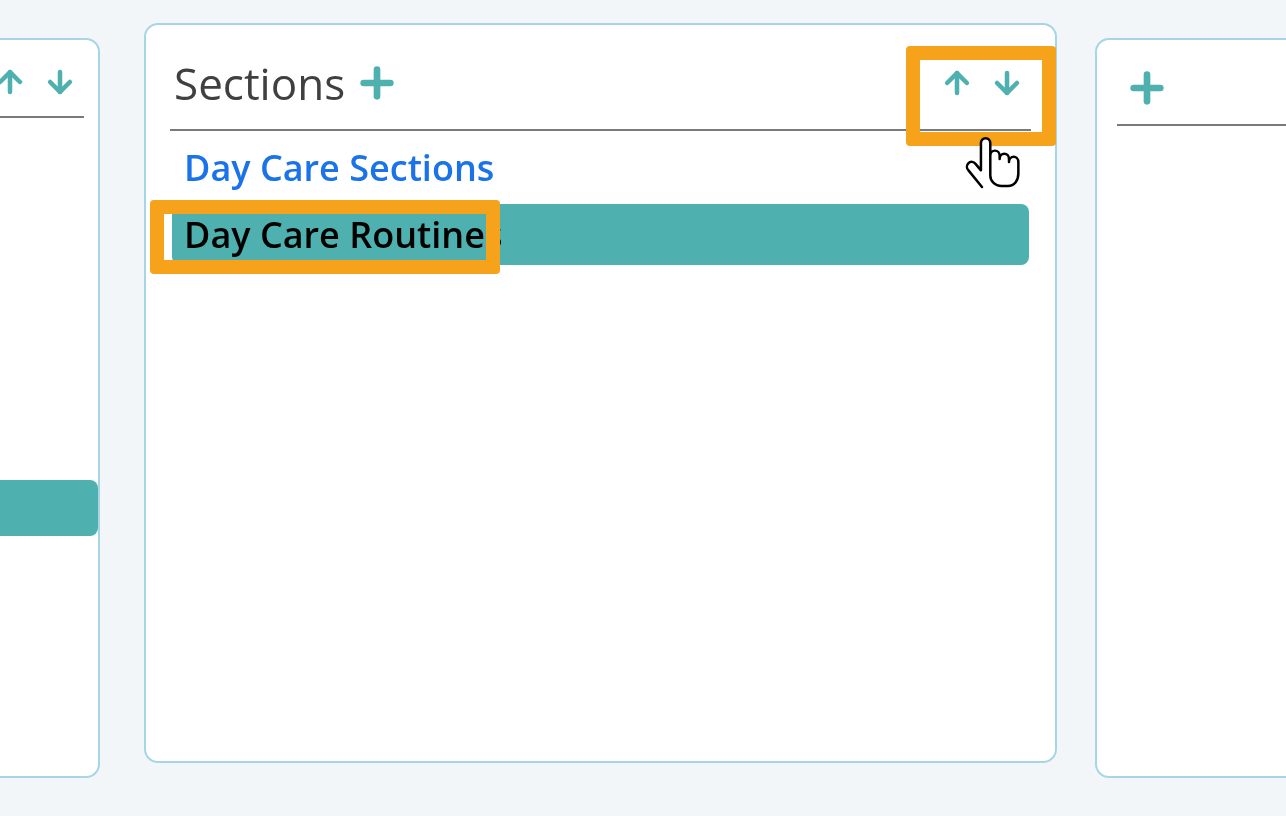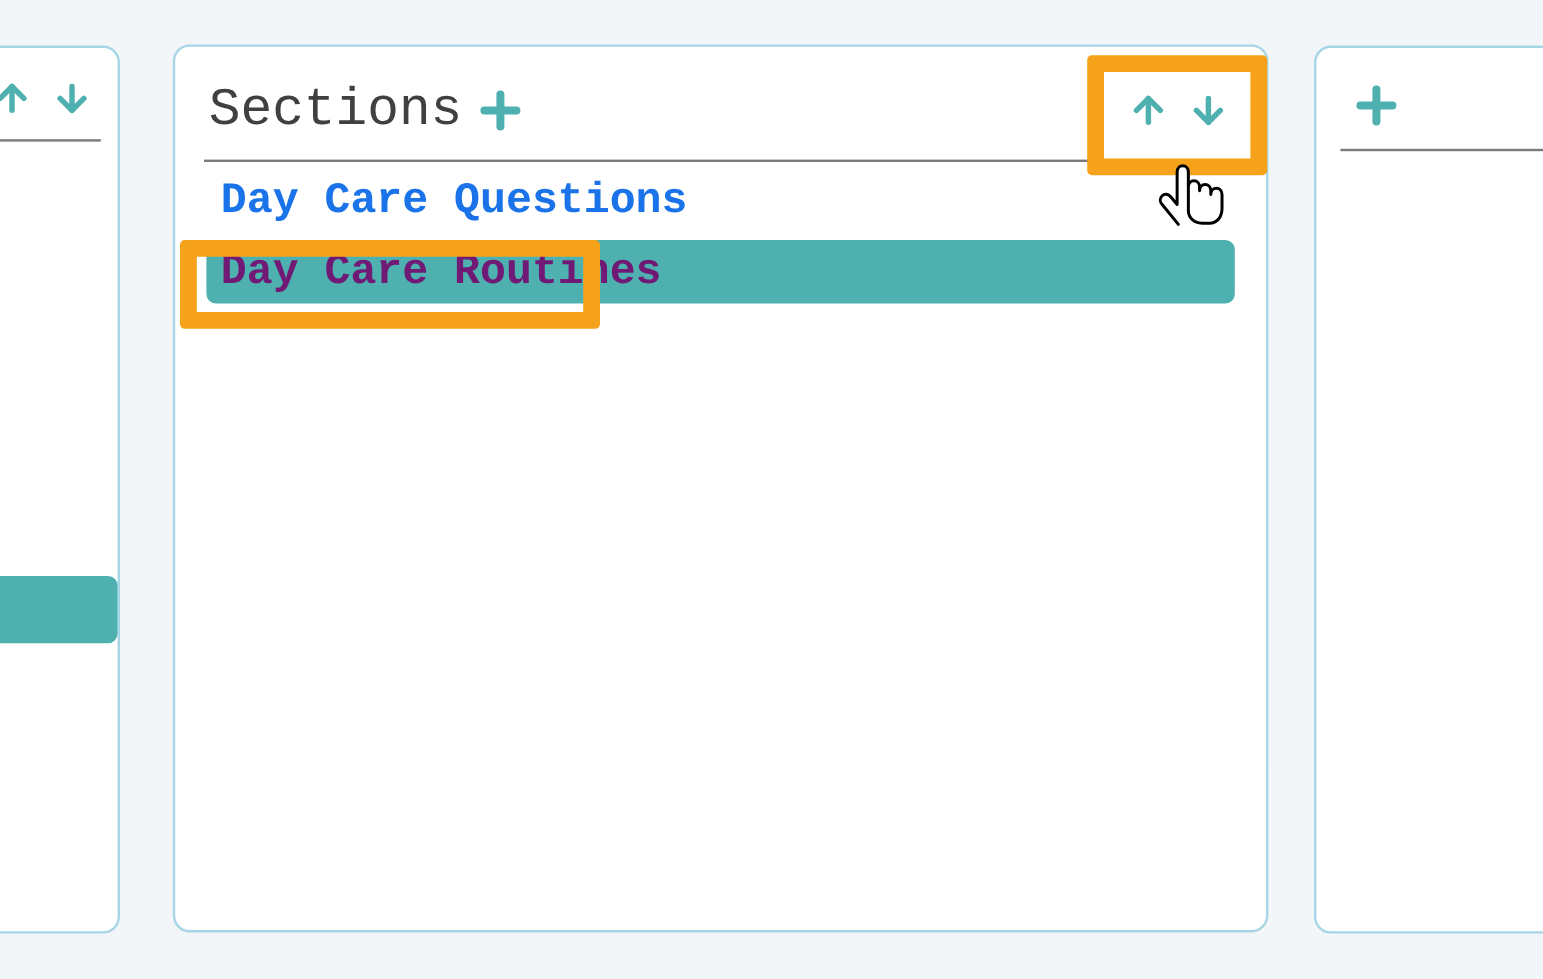--- a/index.html
+++ b/index.html
@@ -47,24 +47,23 @@
     top: 440px;
     height: 56px;
     width: 256px;
     background: #4fb0b0;
     border-radius: 8px;
   }
 
   
   .panel-center {
     left: 144px;
-    top: 37px;
+    top: 23px;
     width: 913px;
     height: 740px;
-    font-family: Liberation Mono, monospace;
   }
   .panel-center .hdr {
     display: flex;
     align-items: center;
     justify-content: space-between;
     padding: 28px 28px 10px 28px;
   }
   .panel-center .title-wrap {
     display: flex;
     align-items: center;
@@ -94,21 +93,21 @@
     font-size: 36px;
     font-weight: 600;
     padding: 6px 12px;
     border-radius: 8px;
   }
   .item-link {
     color: #1a73e8;
     background: transparent;
   }
   .item-selected {
-    color: #701a75;
+    color: #000000;
     background: #4fb0b0;
     margin-top: 6px;
   }
 
   
   .panel-right {
     left: 1095px;
     top: 38px;
     width: 420px;
     height: 740px;
@@ -211,21 +210,21 @@
         <span class="icon-btn">
           <svg width="34" height="34" viewBox="0 0 24 24" fill="none" stroke="#4fb0b0" stroke-width="3.2" stroke-linecap="round" stroke-linejoin="round">
             <path d="M12 5v14"></path>
               <path d="M19 12l-7 7-7-7"></path>
           </svg>
         </span>
       </div>
     </div>
     <div class="rule"></div>
     <div class="list">
-      <div class="item item-link">Day Care Questions</div>
+      <div class="item item-link">Day Care Sections</div>
       <div class="item item-selected">Day Care Routines</div>
     </div>
   </div>
 
   <div class="panel panel-right">
     <div class="hdr">
       <span class="plus" style="margin-left:10px;">
         <svg width="40" height="40" viewBox="0 0 24 24" fill="none" stroke="#4fb0b0" stroke-width="4" stroke-linecap="round" stroke-linejoin="round">
           <path d="M12 4v16"></path>
             <path d="M4 12h16"></path>

